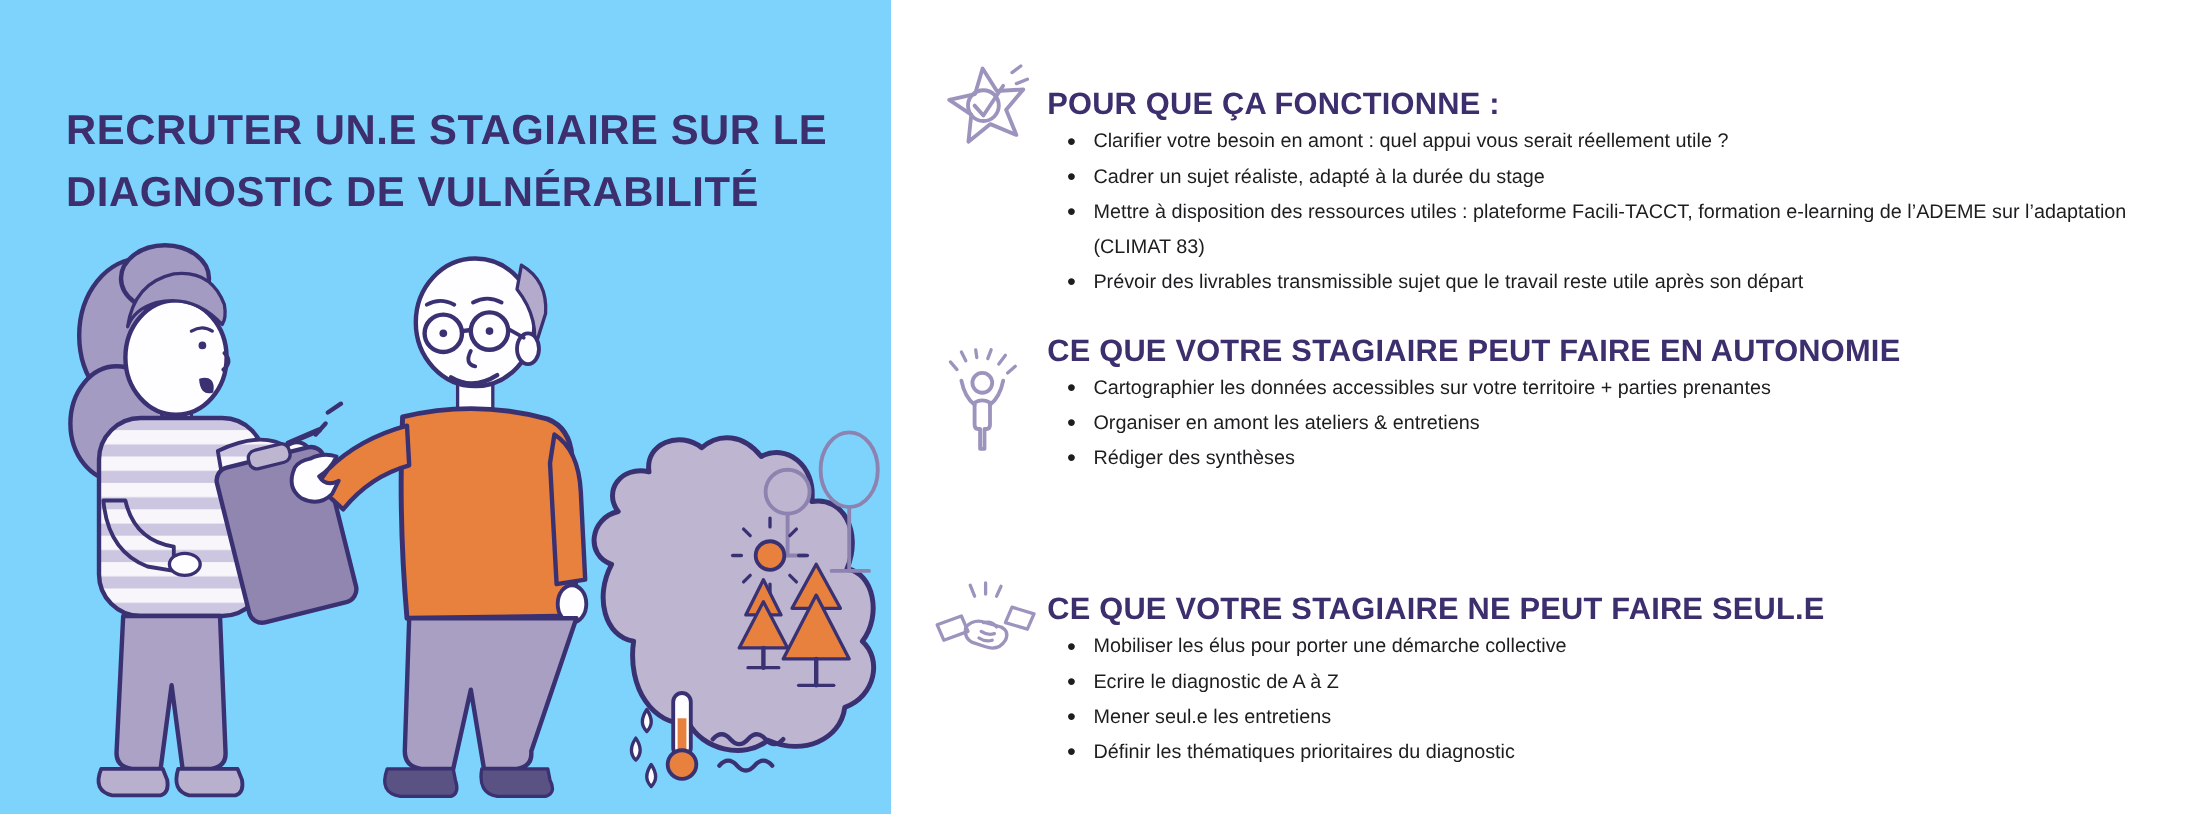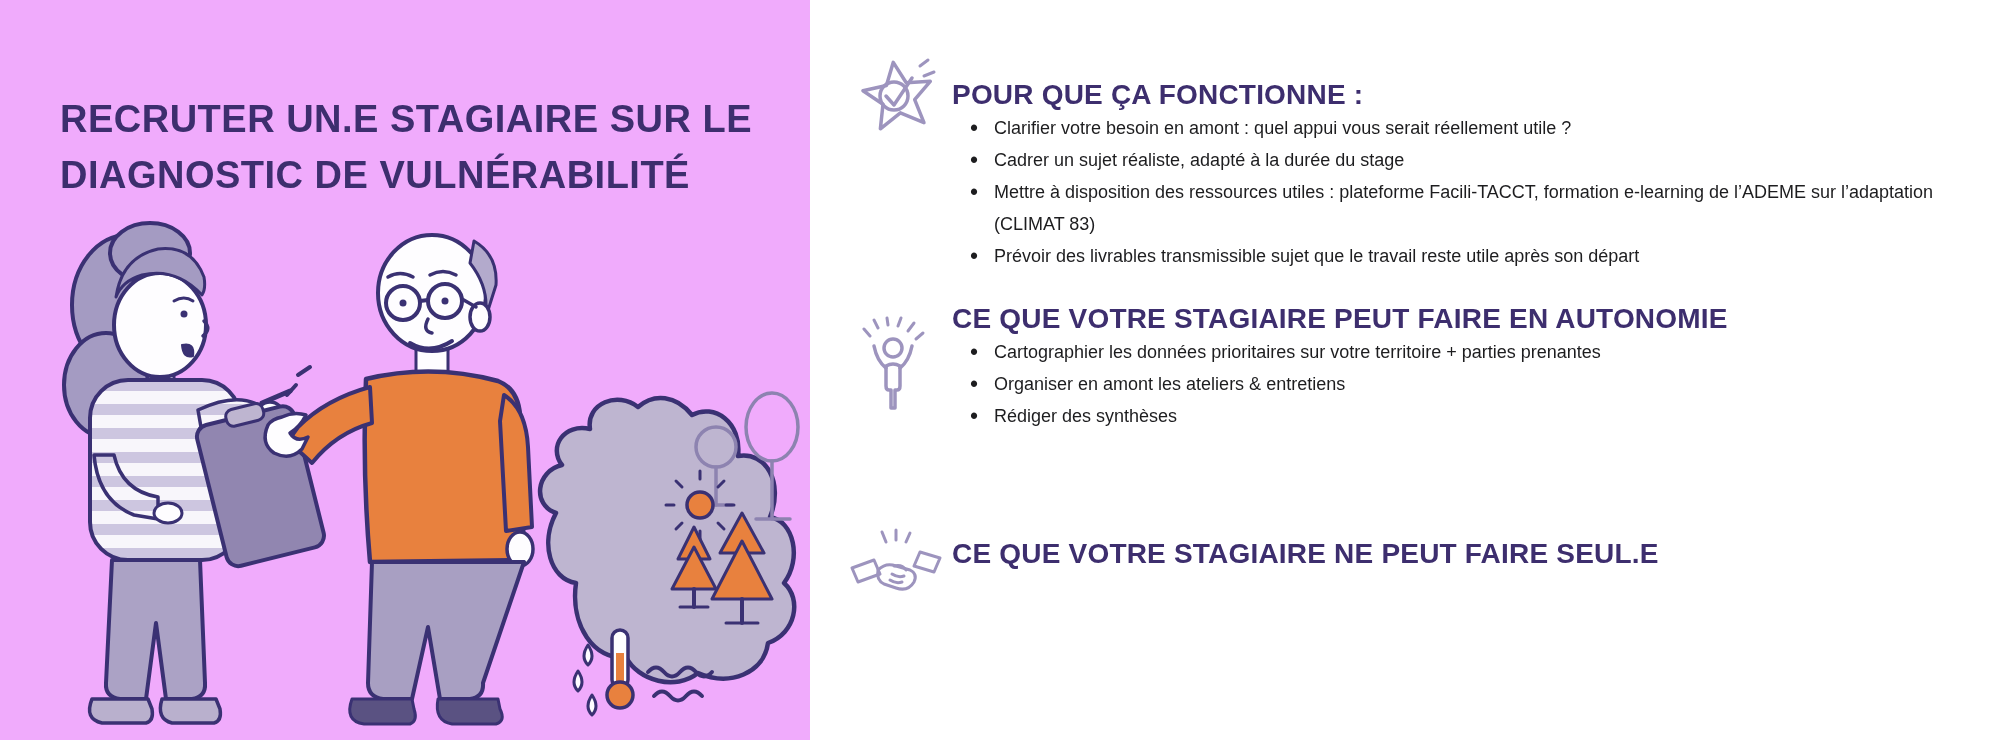--- a/index.html
+++ b/index.html
@@ -1,20 +1,20 @@
 <!DOCTYPE html>
 <html><head>
 <meta charset="utf-8">
 <style>
   html,body{margin:0;padding:0;background:#ffffff;}
   .canvas{position:relative;width:1999px;height:740px;overflow:hidden;
           font-family:"Liberation Sans",sans-serif;background:#ffffff;}
 
   
-  .panel{position:absolute;left:0;top:0;width:810px;height:740px;background:#f0abfc;}
+  .panel{position:absolute;left:0;top:0;width:810px;height:740px;background:#7dd3fc;}
   .title{position:absolute;left:60px;top:66px;width:700px;
          font-weight:bold;font-size:38px;line-height:56px;letter-spacing:.5px;
          color:#3d2e6e;}
   .title span{display:block;}
   .illu{position:absolute;left:0;top:175px;}
 
   
   .section{position:absolute;left:952px;width:1040px;}
   .sec1{top:78px;} .sec2{top:302px;} .sec3{top:537px;}
   .section h2{margin:0;font-size:28px;line-height:34px;font-weight:bold;
@@ -195,23 +195,29 @@
       <li>Clarifier votre besoin en amont : quel appui vous serait réellement utile ?</li>
       <li>Cadrer un sujet réaliste, adapté à la durée du stage</li>
       <li>Mettre à disposition des ressources utiles : plateforme Facili-TACCT, formation e-learning de l’ADEME sur l’adaptation (CLIMAT 83)</li>
       <li>Prévoir des livrables transmissible sujet que le travail reste utile après son départ</li>
     </ul>
   </section>
 
   <section class="section sec2">
     <h2>CE QUE VOTRE STAGIAIRE PEUT FAIRE EN AUTONOMIE</h2>
     <ul>
-      <li>Cartographier les données prioritaires sur votre territoire + parties prenantes</li>
+      <li>Cartographier les données accessibles sur votre territoire + parties prenantes</li>
       <li>Organiser en amont les ateliers &amp; entretiens</li>
       <li>Rédiger des synthèses</li>
     </ul>
   </section>
 
   <section class="section sec3">
     <h2>CE QUE VOTRE STAGIAIRE NE PEUT FAIRE SEUL.E</h2>
+    <ul>
+      <li>Mobiliser les élus pour porter une démarche collective</li>
+      <li>Ecrire le diagnostic de A à Z</li>
+      <li>Mener seul.e les entretiens</li>
+      <li>Définir les thématiques prioritaires du diagnostic</li>
+    </ul>
   </section>
 
 </div>
 
 </body></html>

